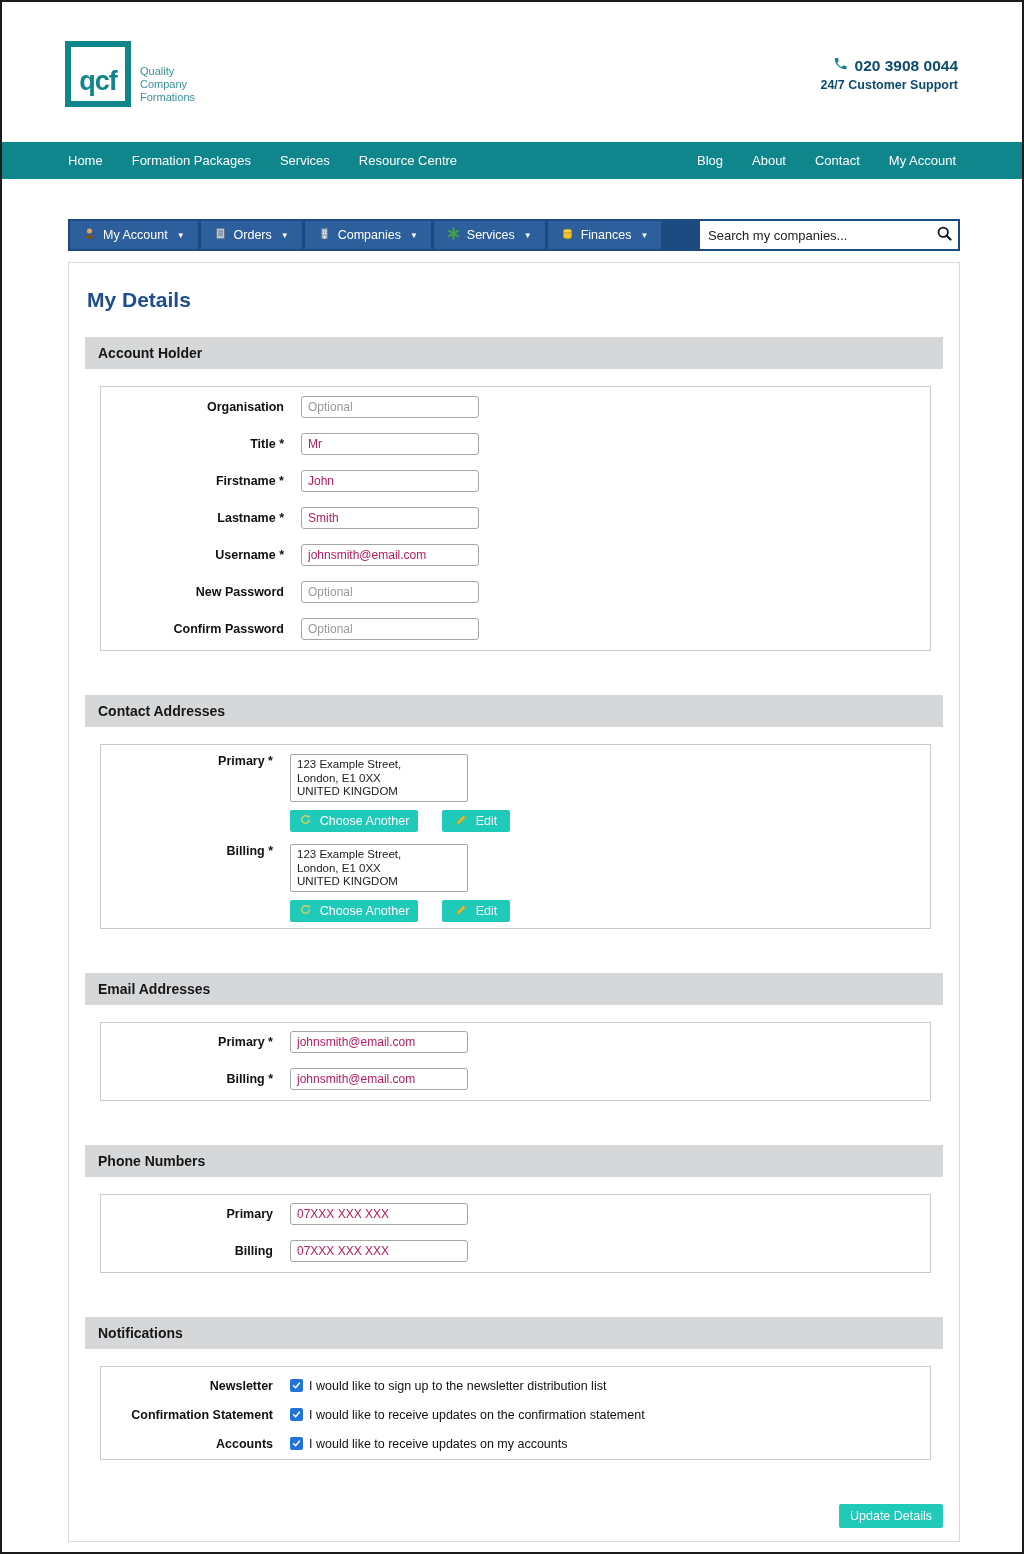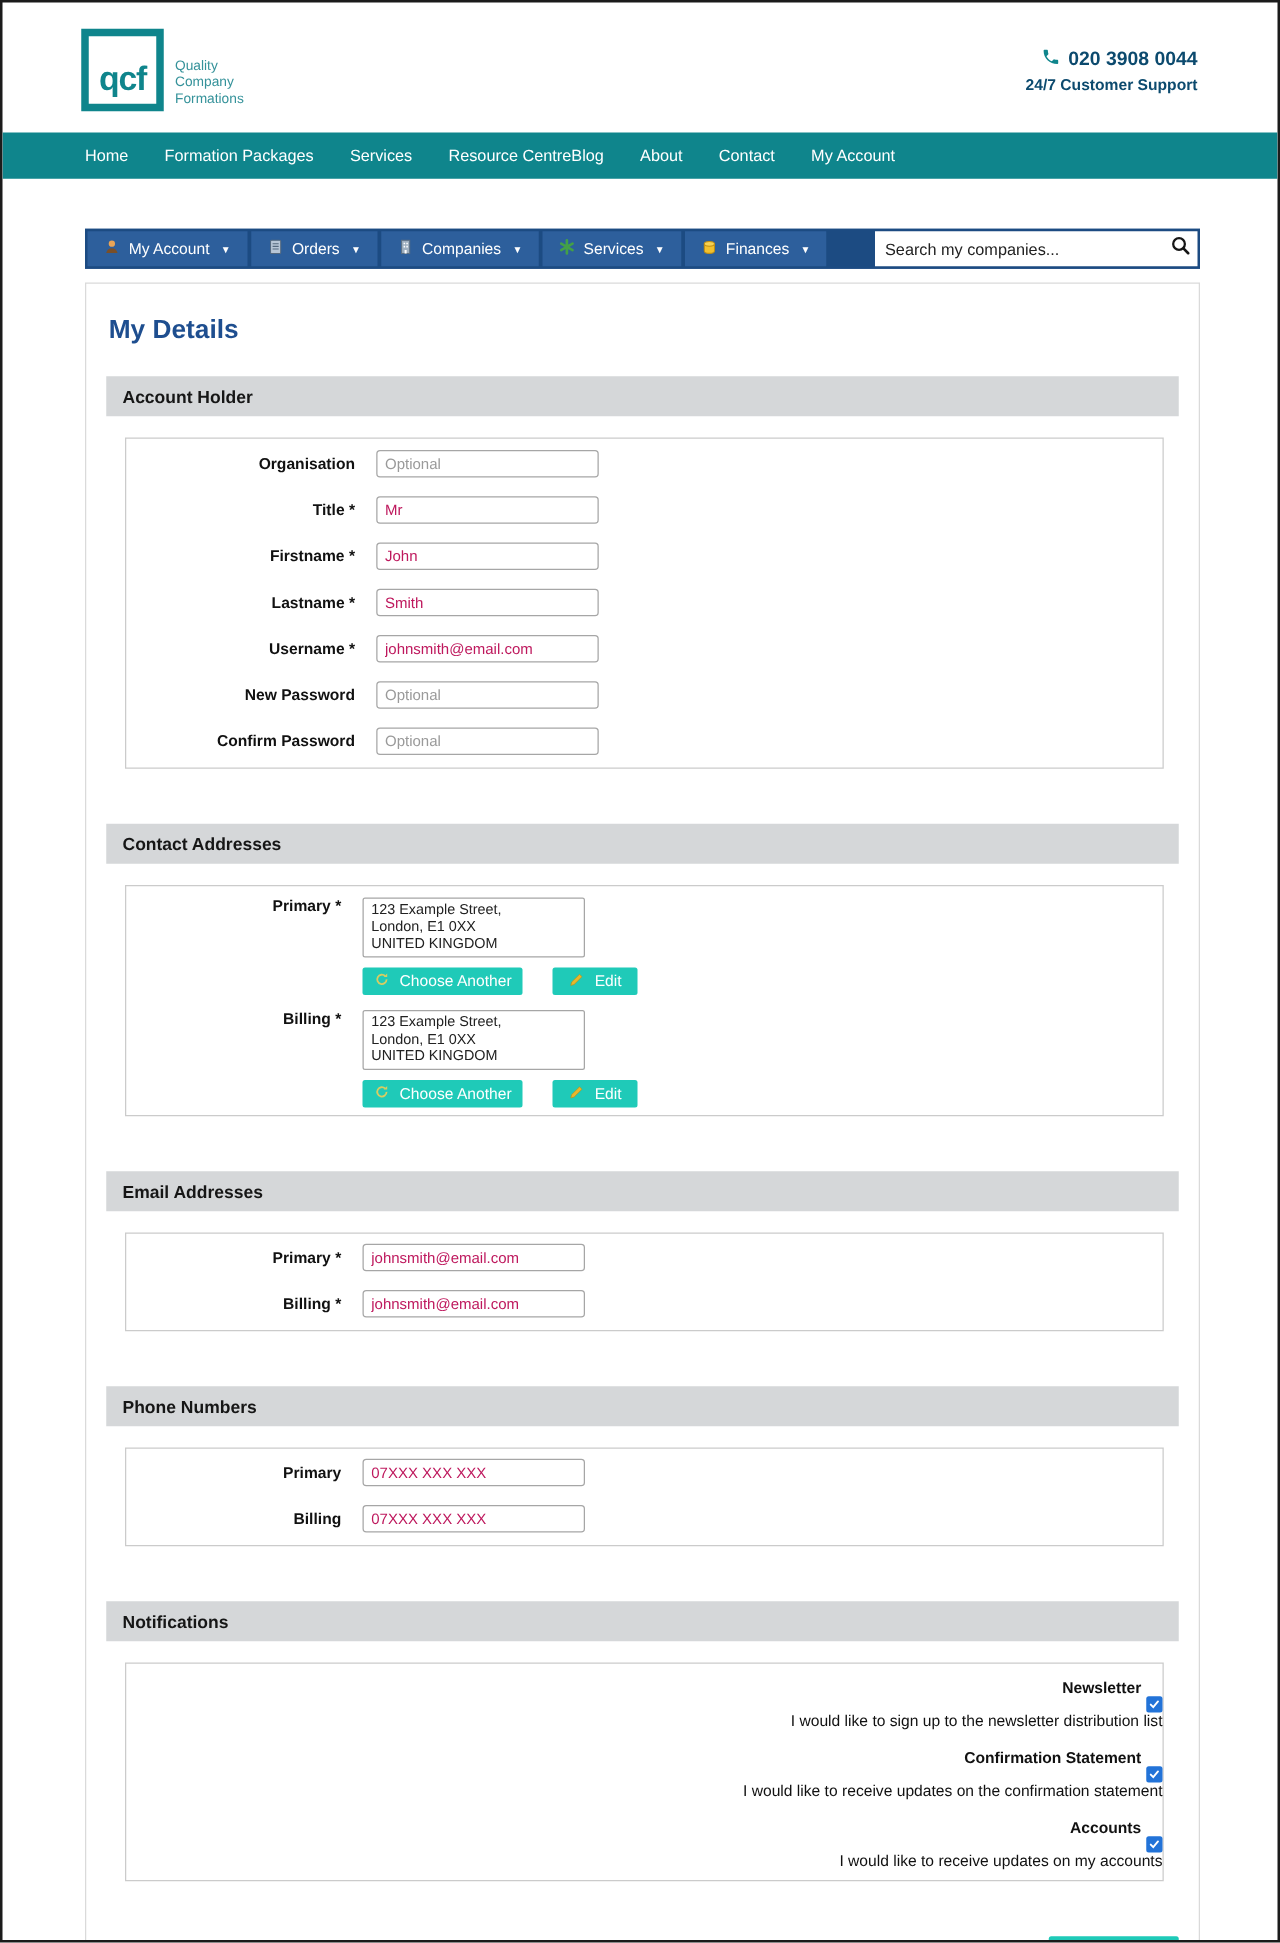--- a/index.html
+++ b/index.html
@@ -9,21 +9,21 @@
     background:#ffffff;
     border:2px solid #1b1b1b;
     font-family:"Liberation Sans", sans-serif;
     color:#1a1a1a;
     position:relative;
     overflow:hidden;
   }
 
   
   .header {
-    height:104px;
+    height:140px;
     display:flex;
     justify-content:space-between;
     align-items:center;
     padding:4px 64px 0 63px;
   }
   .logo-row { display:flex; gap:9px; }
   .logo-box {
     width:66px; height:66px;
     border:6px solid #0f858c;
     display:flex; align-items:flex-end; justify-content:center;
@@ -40,21 +40,21 @@
   .support { text-align:left; color:#0c4a6e; }
   .phone-line {
     display:flex; justify-content:flex-end; align-items:center; gap:7px;
     font-weight:bold; font-size:15.5px;
   }
   .support-line { font-weight:bold; font-size:12.5px; margin-top:3px; }
 
   
   .topnav {
     height:37px; background:#0f858c;
-    display:flex; align-items:center;
+    display:flex; justify-content:space-between; align-items:center;
     padding:0 66px;
   }
   .nav-group { display:flex; gap:29px; }
   .nav-link { color:#ffffff; font-size:13px; cursor:pointer; white-space:nowrap; }
 
   
   .toolbar {
     margin:40px 0 0 66px;
     width:892px; height:32px;
     background:#1c4b82; border:2px solid #1c4b82;
@@ -132,21 +132,21 @@
 
   .tbtn {
     background:#1fcab8; color:#ffffff; border:none; border-radius:2px;
     height:22px; font-size:12.5px; font-family:inherit; cursor:pointer;
     display:inline-flex; align-items:center; justify-content:center; gap:8px;
   }
   .tbtn.choose { width:128px; }
   .tbtn.edit { width:68px; }
   .tbtn.update { width:104px; height:24px; }
 
-  .check-row { display:flex; align-items:flex-end; margin-bottom:15px;flex-direction:column; }
+  .check-row { display:flex; align-items:flex-start; margin-bottom:15px; }
   .panel.notify .check-row:last-child { margin-bottom:0; }
   .checkbox {
     width:13px; height:13px; flex-shrink:0;
     background:#2273d8; border-radius:2px;
     display:flex; align-items:center; justify-content:center; cursor:pointer;
   }
   .checkbox svg { display:none; }
   .checkbox[data-checked="true"] svg { display:block; }
   .check-text { font-size:12.5px; margin-left:6px; color:#111; }
 

